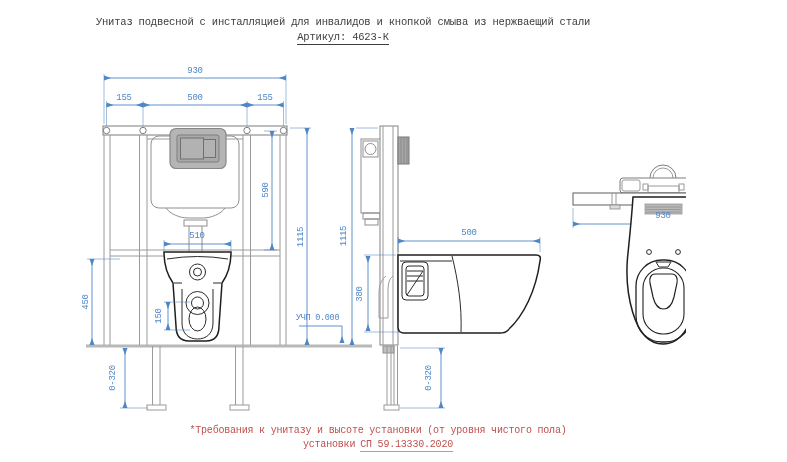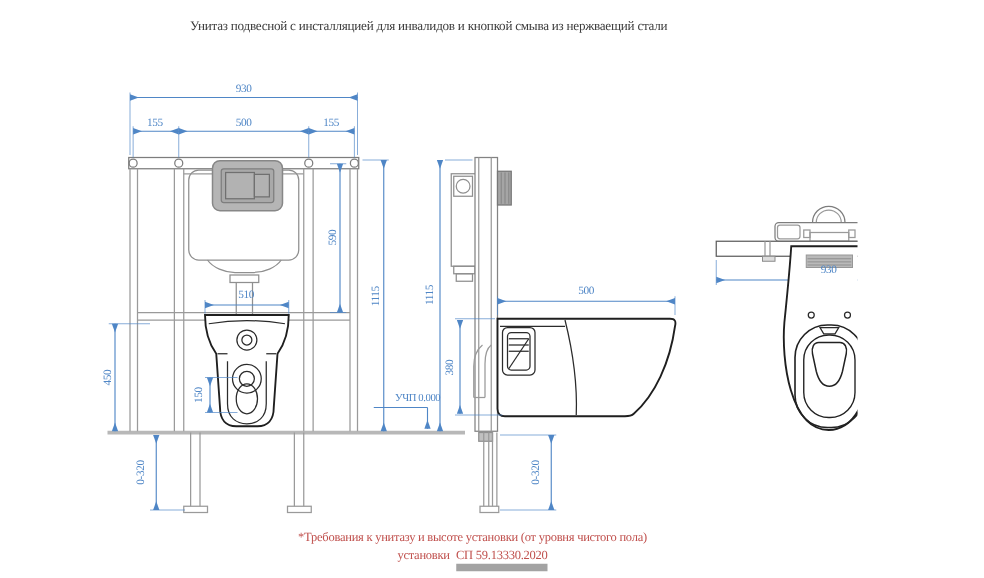--- a/index.html
+++ b/index.html
@@ -1,33 +1,33 @@
 <!DOCTYPE html>
 <html><head>
 <meta charset="utf-8">
 <style>
   html,body{margin:0;padding:0;background:#ffffff;}
   .sheet{
     position:relative;width:686px;height:462px;background:#ffffff;overflow:hidden;
-    font-family:Liberation Serif, serif;
+    font-family:Liberation Mono, monospace;
   }
   .title-block{position:absolute;top:16px;left:0;width:100%;text-align:center;color:#3d3d3d;}
   .title-line{font-size:10.5px;letter-spacing:-0.2px;}
   .article-line{font-size:10.5px;letter-spacing:-0.2px;margin-top:3px;}
   .article-line span{border-bottom:1px solid #3d3d3d;padding-bottom:1px;}
   .dim{
     position:absolute;color:#4f86c6;font-size:9px;letter-spacing:-0.3px;white-space:nowrap;
     transform:translate(-50%,-50%);line-height:1;
   }
   .dim.rot{transform:translate(-50%,-50%) rotate(-90deg);}
   .dim.anchor-left{transform:none;font-size:8.5px;}
   .footnote{position:absolute;left:70px;right:0;text-align:center;color:#c0504d;}
   .footnote .fn1{font-size:10px;letter-spacing:-0.2px;}
   .footnote .fn2{font-size:10px;letter-spacing:-0.2px;margin-top:3px;}
-  .footnote .fn2 .ref{border-bottom:6px solid #a3a3a3;padding-bottom:1px;margin-left:5px;}
+  .footnote .fn2 .ref{border-bottom:1px solid #a3a3a3;padding-bottom:1px;margin-left:5px;}
   svg{position:absolute;top:0;left:0;}
   .frame-ln{stroke:#9a9a9a;stroke-width:1;fill:none;}
   .frame-rect{stroke:#7d7d7d;stroke-width:1;fill:none;}
   .tank-ln{stroke:#8f8f8f;stroke-width:1;fill:none;}
   .bowl{stroke:#1f1f1f;stroke-width:1.5;fill:#ffffff;}
   .bowl-thin{stroke:#2b2b2b;stroke-width:1;fill:none;}
   .dl{stroke:#4f86c6;stroke-width:0.9;fill:none;}
   .xl{stroke:#4f86c6;stroke-width:0.6;opacity:0.9;fill:none;}
 </style>
 </head>
@@ -236,37 +236,38 @@
         <path class="bowl-thin" d="M656,262 L671,262 L668,267 L659,267 Z"></path>
         <rect x="636" y="260" width="55" height="82" rx="26" fill="none" stroke="#222222" stroke-width="1.3"></rect>
         <rect x="643" y="268" width="41" height="66" rx="20" fill="none" stroke="#222222" stroke-width="1.1"></rect>
         <path d="M655,274 L672,274 C676,274 678,278 677,283 L674,297 C672,305 668,309 663.5,309 C659,309 655,305 653,297 L650,283 C649,278 651,274 655,274 Z" fill="none" stroke="#222222" stroke-width="1.2"></path>
       </g>
     </g>
   </svg>
 
   <div class="title-block">
     <div class="title-line">Унитаз подвесной с инсталляцией для инвалидов и кнопкой смыва из нержваещий стали</div>
+    <div class="article-line"><span>Артикул: 4623-К</span></div>
   </div>
 
   <span class="dim" style="left:195px;top:71px">930</span>
   <span class="dim" style="left:124px;top:98px">155</span>
   <span class="dim" style="left:195px;top:98px">500</span>
   <span class="dim" style="left:265px;top:98px">155</span>
   <span class="dim rot" style="left:266px;top:190px">590</span>
   <span class="dim rot" style="left:301px;top:237px">1115</span>
   <span class="dim rot" style="left:86px;top:302px">450</span>
   <span class="dim" style="left:197px;top:236px">510</span>
   <span class="dim rot" style="left:159px;top:316px">150</span>
   <span class="dim rot" style="left:113px;top:378px">0-320</span>
 
   <span class="dim rot" style="left:344px;top:236px">1115</span>
   <span class="dim" style="left:469px;top:233px">500</span>
   <span class="dim rot" style="left:360px;top:294px">380</span>
-  <span class="dim anchor-left" style="left:316px;top:314px">УЧП 0.000</span>
+  <span class="dim anchor-left" style="left:296px;top:314px">УЧП 0.000</span>
   <span class="dim rot" style="left:429px;top:378px">0-320</span>
 
   <span class="dim" style="left:663px;top:216px">930</span>
 
   <div class="footnote" style="top:425px">
     <div class="fn1">*Требования к унитазу и высоте установки (от уровня чистого пола)</div>
     <div class="fn2">
       <span>установки</span><span class="ref">СП 59.13330.2020</span>
     </div>
   </div>

